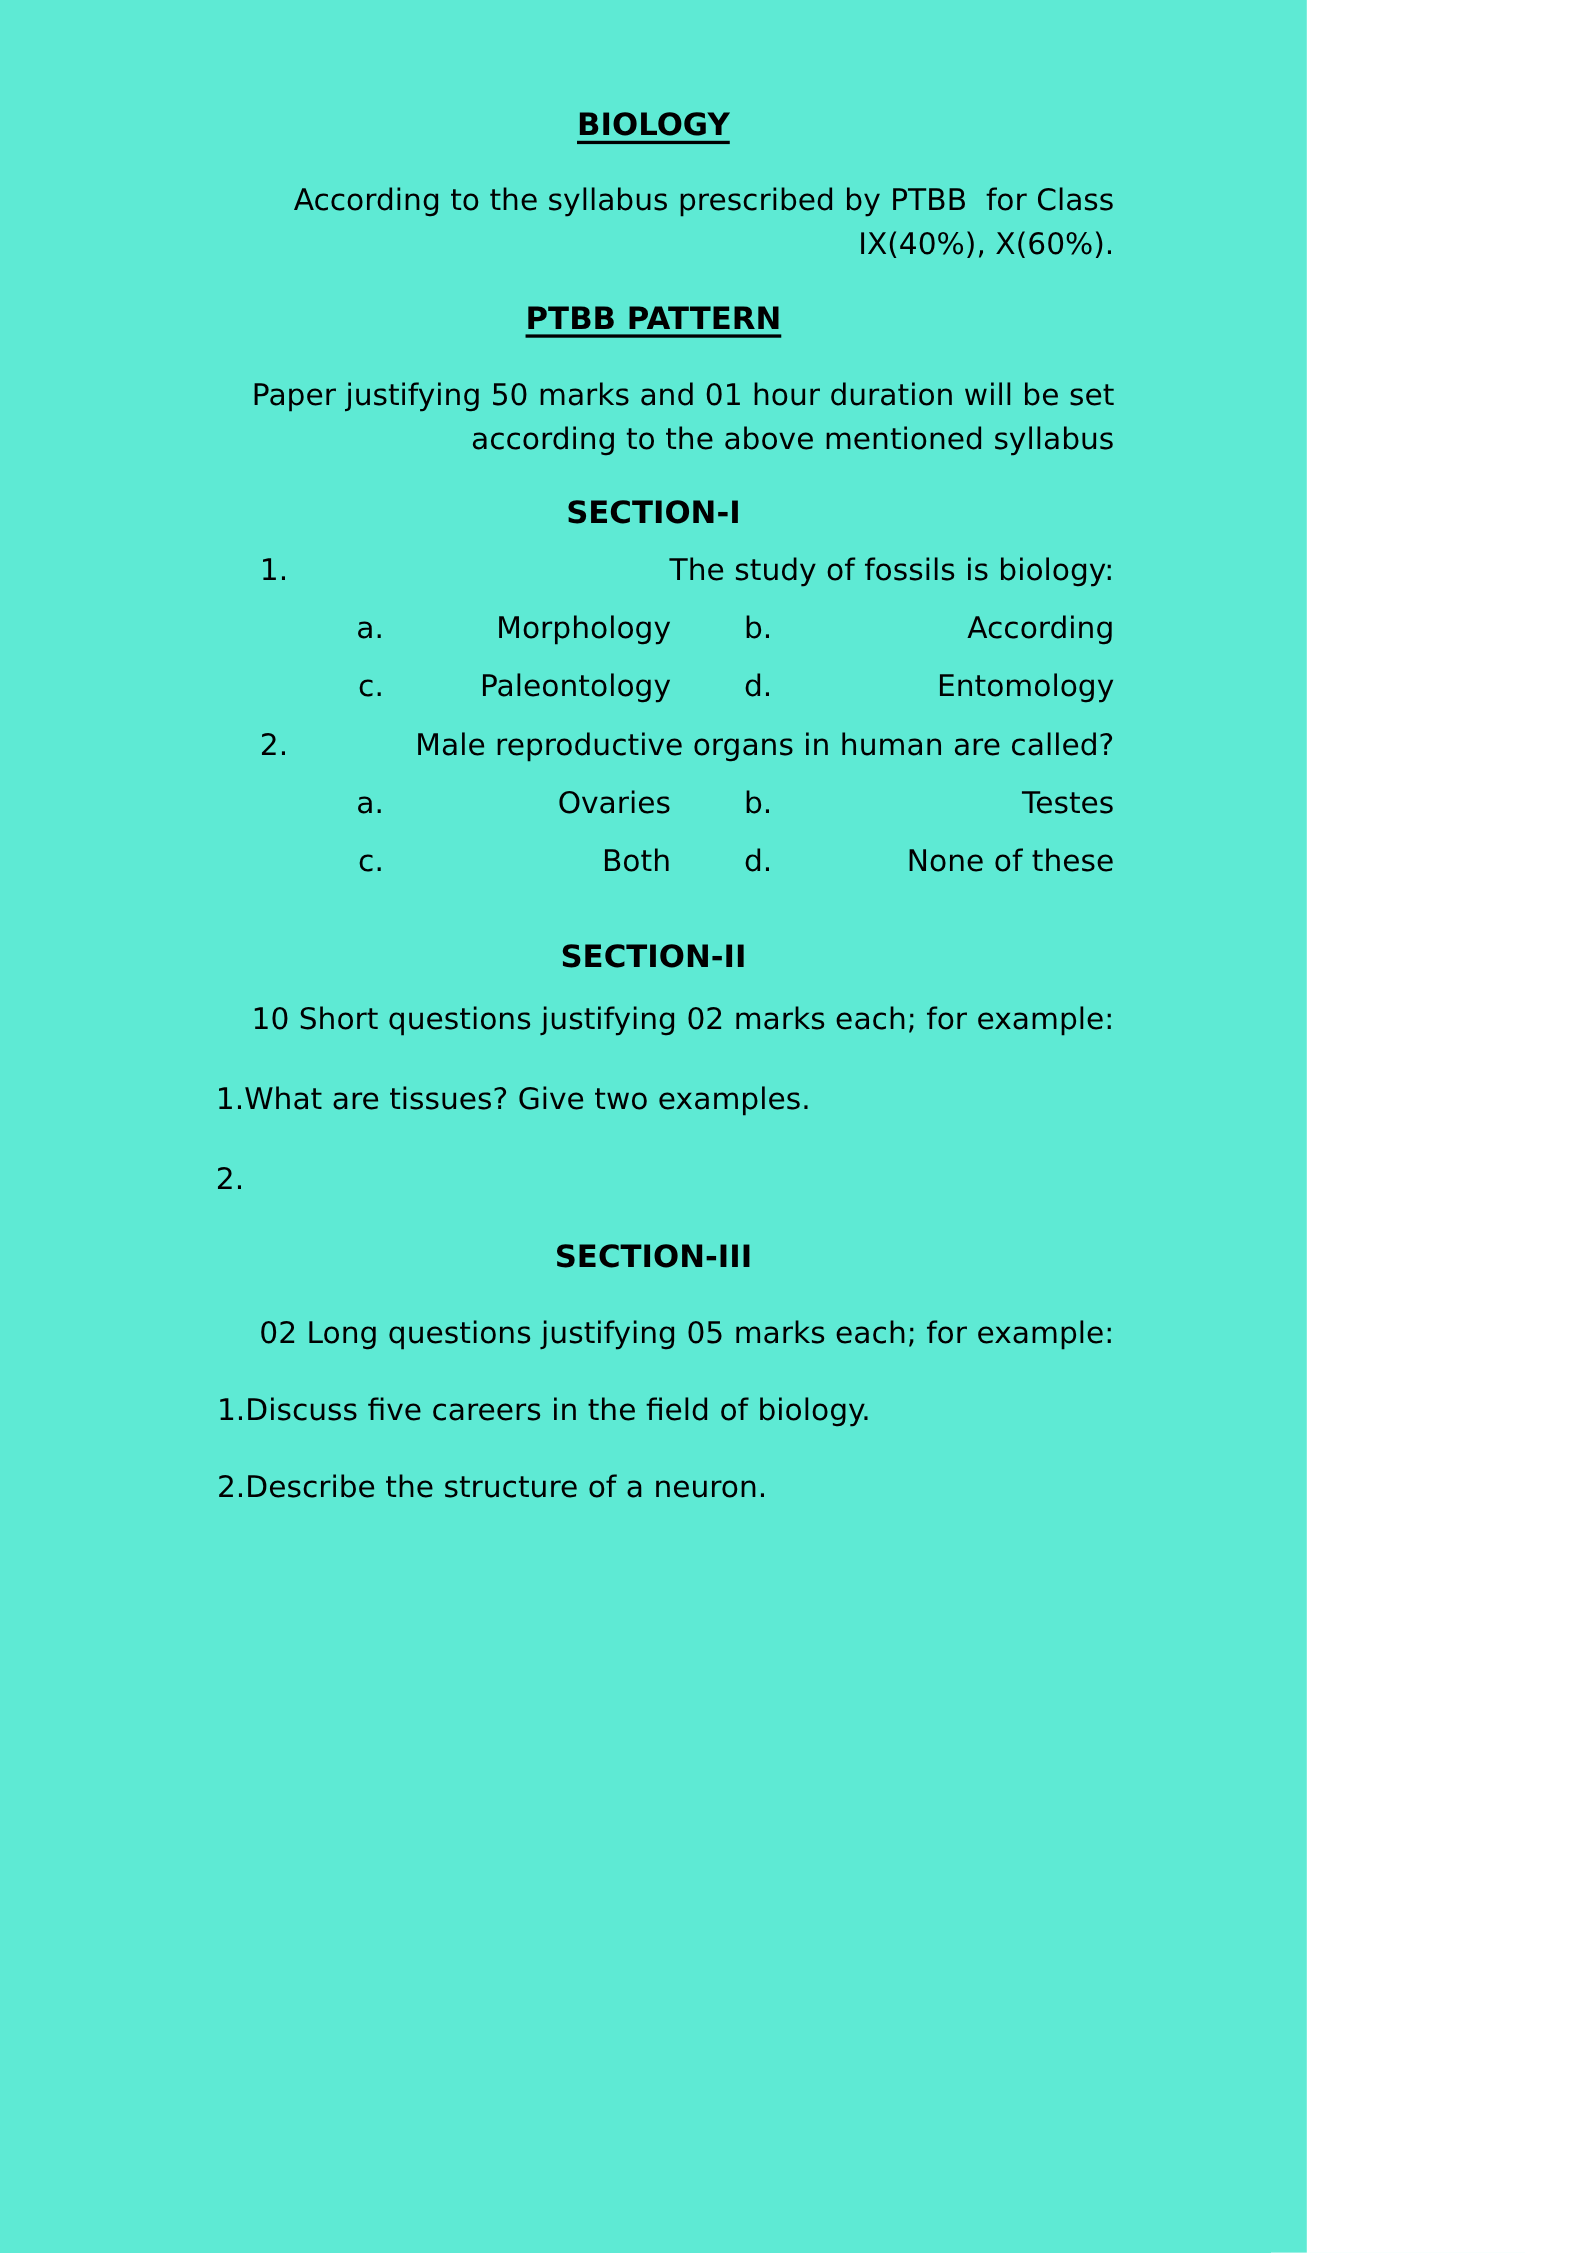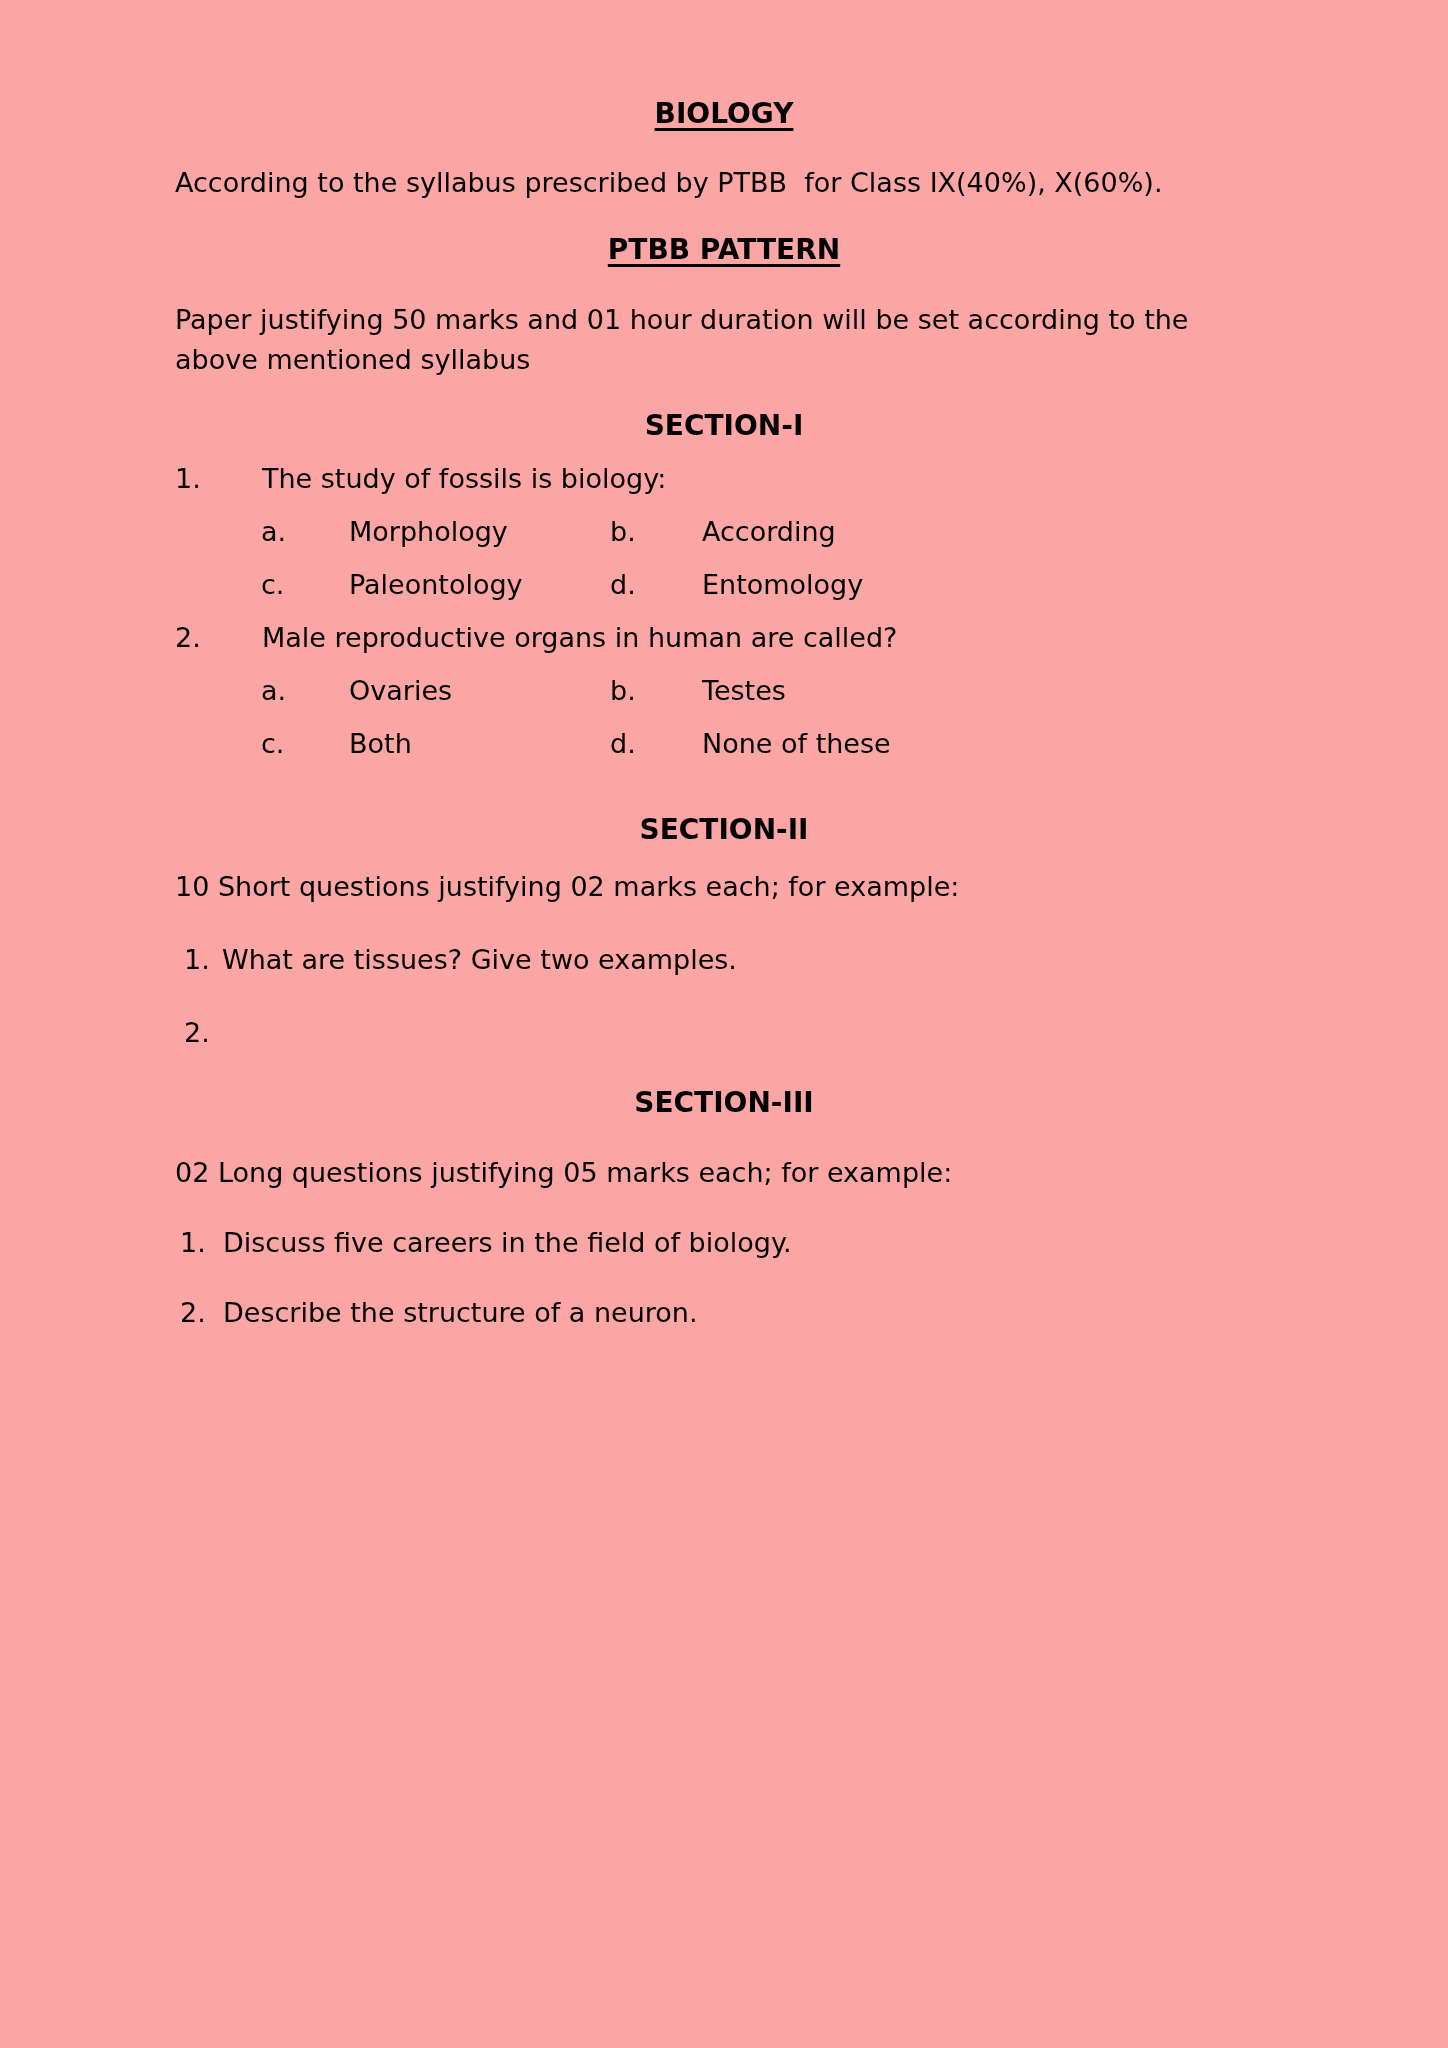--- a/index.html
+++ b/index.html
@@ -1,29 +1,29 @@
 <!DOCTYPE html>
 <html><head>
 <meta charset="utf-8">
 <style>
   html, body { margin: 0; padding: 0; background: #ffffff; }
   .page {
     position: relative;
-    width: 1448px;
+    width: 1188px;
     height: 2048px;
     box-sizing: border-box;
-    background: #fca5a5;
+    background: #5eead4;
     padding: 94px 175px 0 175px;
     font-family: "DejaVu Sans", "Liberation Sans", sans-serif;
     font-size: 27px;
     line-height: 40px;
     color: #000000;
     overflow: hidden;
   }
-  .page > * { margin: 0; }
+  .page > * { margin: 0; text-align: right; }
   .doc-h {
     font-weight: bold;
     text-align: center;
     font-size: 28px;
   }
   .u {
     text-decoration: underline;
     text-decoration-thickness: 2.5px;
     text-underline-offset: 5px;
   }

